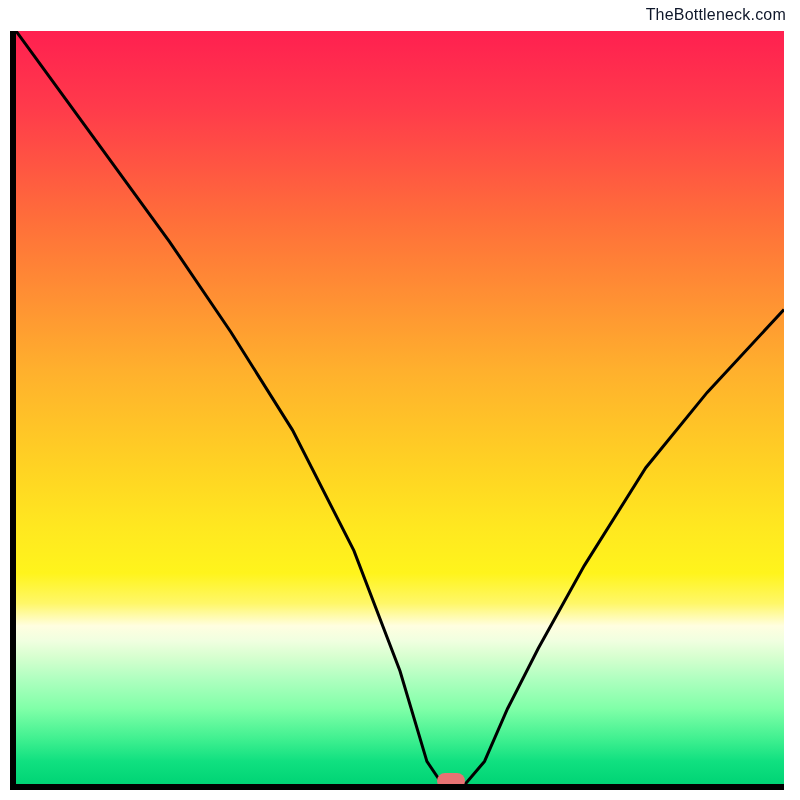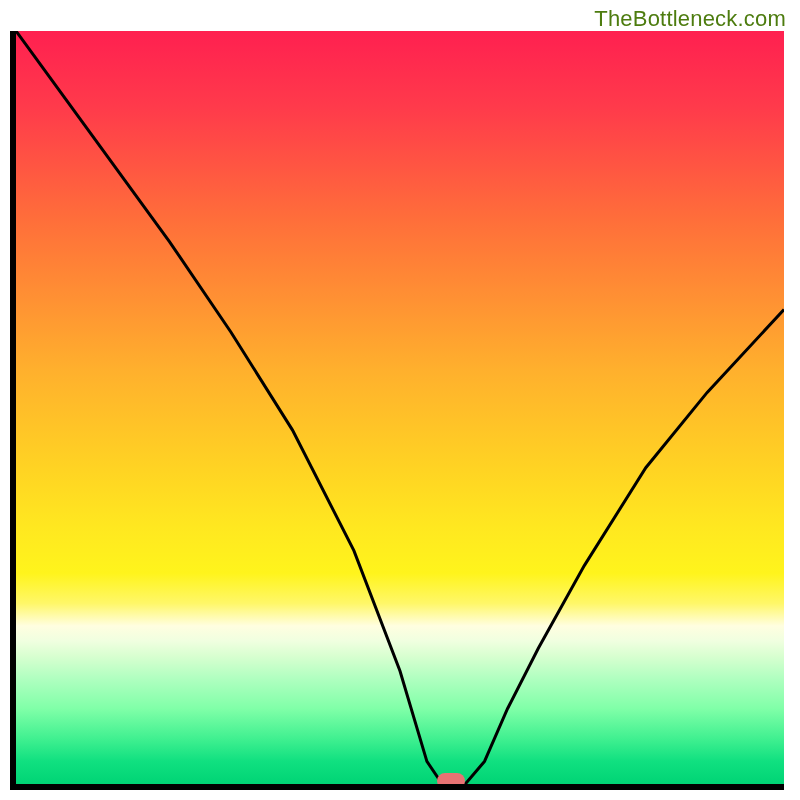--- a/index.html
+++ b/index.html
@@ -65,22 +65,22 @@
     height: 16px;
     border-radius: 8px;
     background: #e77373;
     transform: translate(-50%, -50%);
   }
   .watermark {
     position: absolute;
     top: 6px;
     right: 14px;
     font-family: Arial, Helvetica, sans-serif;
-    font-size: 22px;
-    color: #4d7c0f;
+    font-size: 16px;
+    color: #0f172a;
     letter-spacing: 0.2px;
   }
 </style>
 </head>
 <body>
 
 <div class="chart-container">
 
   <div class="plot-area">
     <div class="gradient-bg"></div>

